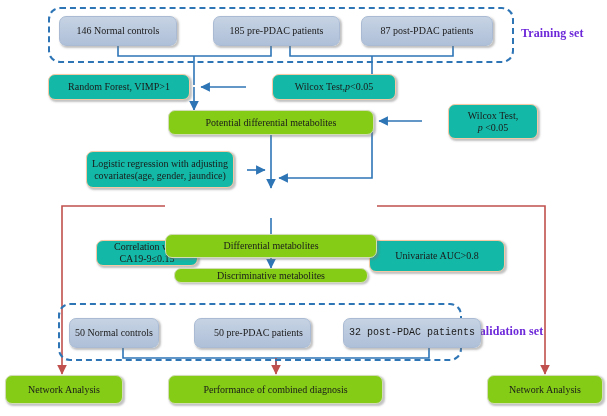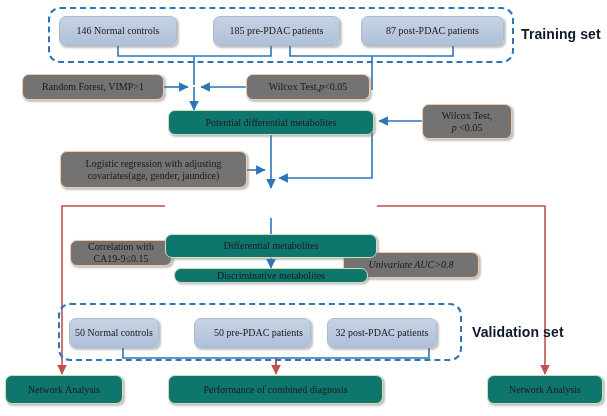--- a/index.html
+++ b/index.html
@@ -23,33 +23,34 @@
     color:#1a1a1a;
     line-height:1.18;
     padding:2px 4px;
     box-shadow:1.5px 1.5px 2px rgba(120,120,120,0.45);
   }
   .blue-node{
     background:linear-gradient(180deg,#c6d3e4 0%,#b9c8dd 55%,#aec0d8 100%);
     border:1px solid #a9bad2;
   }
   .orange-node{
-    background:#737373;
+    background:#14b8a6;
     border:1px solid #f6c9a4;
+    margin-left:26px;
   }
   .green-node{
-    background:#0f766e;
+    background:#84cc16;
     border:1px solid #d2dcb6;
   }
   .group-label{
     position:absolute;
-    font-family:Liberation Sans, sans-serif;
+    font-family:Liberation Serif, serif;
     font-weight:bold;
-    font-size:14px;
-    color:#0f172a;
+    font-size:12px;
+    color:#6d28d9;
     letter-spacing:.1px;
     white-space:nowrap;
   }
   .dashed-box{
     position:absolute;
     box-sizing:border-box;
     border:2.2px dashed #2e75b6;
     border-radius:12px;
     background:transparent;
   }
@@ -112,48 +113,48 @@
   </svg>
 
   <div class="dashed-box" style="left:48px;top:7px;width:466px;height:56px;"></div>
   <div class="dashed-box" style="left:58px;top:303px;width:404px;height:58px;"></div>
 
   <div class="group-label" style="left:521px;top:26px;">Training set</div>
   <div class="group-label" style="left:472px;top:324px;">Validation set</div>
 
   <div class="node blue-node" style="left:59px;top:16px;width:118px;height:30px;">146 Normal controls</div>
   <div class="node blue-node" style="left:213px;top:16px;width:127px;height:30px;">185 pre-PDAC patients</div>
-  <div class="node blue-node" style="left:361px;top:16px;width:143px;height:30px;">87 post-PDAC patients</div>
+  <div class="node blue-node" style="left:361px;top:16px;width:132px;height:30px;">87 post-PDAC patients</div>
 
   <div class="node orange-node" style="left:22px;top:74px;width:142px;height:26px;">Random Forest, VIMP&gt;1</div>
 
   <div class="node orange-node" style="left:246px;top:74px;width:124px;height:26px;">
     <span>Wilcox Test, </span>
       <span class="ital">p</span>
       <span> &lt;0.05</span>
   </div>
 
   <div class="node orange-node" style="left:422px;top:104px;width:90px;height:35px;flex-direction:column;">
     <span>Wilcox Test,</span>
     <span><span class="ital">p</span><span> &lt;0.05</span></span>
   </div>
 
-  <div class="node orange-node" style="left:60px;top:151px;width:187px;height:37px;flex-direction:column;">
+  <div class="node orange-node" style="left:60px;top:151px;width:148px;height:37px;flex-direction:column;">
     <span>Logistic regression with adjusting</span>
     <span>covariates(age, gender, jaundice)</span>
   </div>
 
   <div class="node orange-node" style="left:70px;top:240px;width:102px;height:26px;">Correlation with CA19-9≤0.15</div>
-  <div class="node orange-node" style="left:343px;top:252px;width:136px;height:26px;font-style:italic;">Univariate AUC&gt;0.8</div>
+  <div class="node orange-node" style="left:343px;top:240px;width:136px;height:32px;">Univariate AUC&gt;0.8</div>
 
   <div class="node green-node" style="left:168px;top:110px;width:206px;height:25px;">Potential differential metabolites</div>
   <div class="node green-node" style="left:165px;top:195px;width:212px;height:24px;margin-top:39px;">Differential metabolites</div>
   <div class="node green-node" style="left:174px;top:268px;width:194px;height:15px;">Discriminative metabolites</div>
 
   <div class="node blue-node" style="left:69px;top:318px;width:90px;height:30px;text-align:center;">50 Normal controls</div>
   <div class="node blue-node" style="left:194px;top:318px;width:117px;height:30px;padding-left:16px;">50 pre-PDAC patients</div>
-  <div class="node blue-node" style="left:327px;top:318px;width:110px;height:30px;">32 post-PDAC patients</div>
+  <div class="node blue-node" style="left:343px;top:318px;width:138px;height:30px;font-family:Liberation Mono, monospace;">32 post-PDAC patients</div>
 
   <div class="node green-node" style="left:5px;top:375px;width:118px;height:29px;">Network Analysis</div>
   <div class="node green-node" style="left:168px;top:375px;width:215px;height:29px;">Performance of combined diagnosis</div>
   <div class="node green-node" style="left:487px;top:375px;width:116px;height:29px;">Network Analysis</div>
 
 </div>
 
 </body></html>

